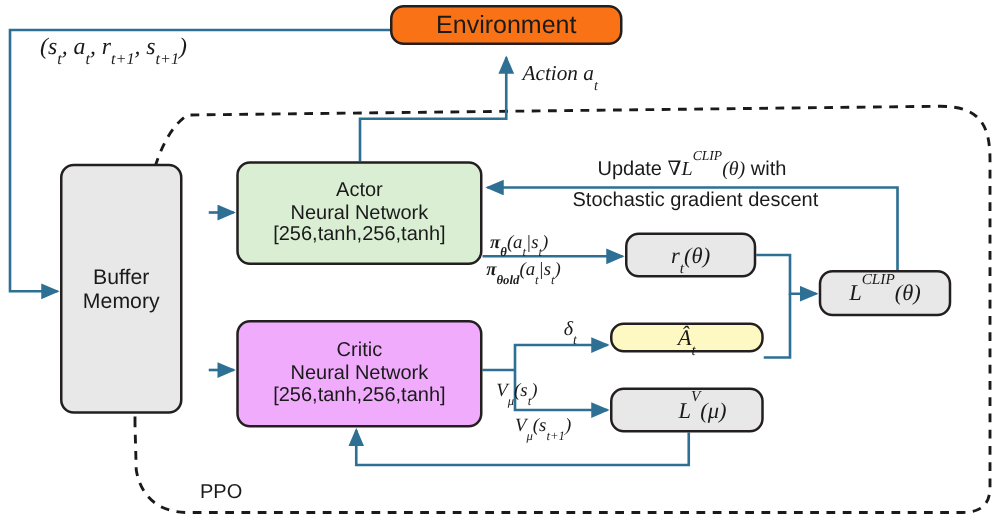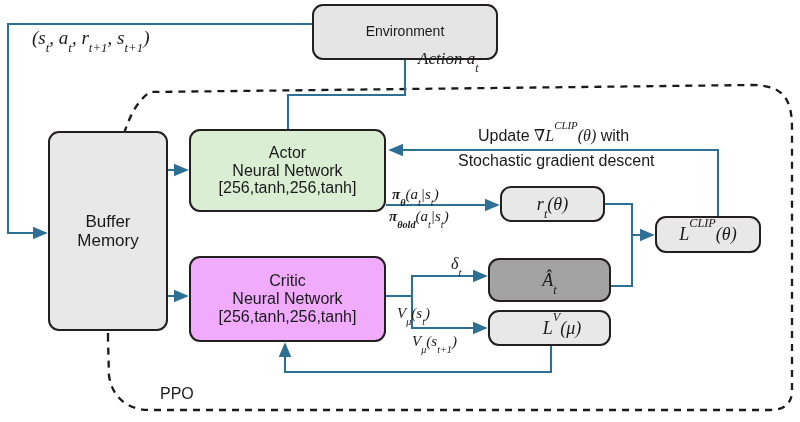--- a/index.html
+++ b/index.html
@@ -53,46 +53,46 @@
       <path d="M 412 296 L 412 276 L 486 276" marker-end="url(#ah)"></path>
 
       <path d="M 412 296 L 412 328 L 486 328" marker-end="url(#ah)"></path>
 
       <path d="M 718 216 L 718 150 L 390 150" marker-end="url(#ah)"></path>
 
       <path d="M 551 346 L 551 372 L 285 372 L 285 344" marker-end="url(#ah)"></path>
     </g>
   </svg>
 
-  <div class="box" style="left:312px;top:4px;width:186px;height:56px;background:#e5e5e5;font-size:14px;">
+  <div class="box" style="left:312px;top:4px;width:186px;height:32px;background:#f97316;font-size:20px;">
     <span class="ln">Environment</span>
   </div>
 
-  <div class="box" style="left:48px;top:131px;width:120px;height:200px;background:#e8e8e8;font-size:17px;">
+  <div class="box" style="left:48px;top:131px;width:98px;height:200px;background:#e8e8e8;font-size:17px;">
     <span class="ln">Buffer</span>
     <span class="ln">Memory</span>
   </div>
 
   <div class="box" style="left:189px;top:129px;width:197px;height:83px;background:#d9eed3;font-size:16px;">
     <span class="ln">Actor</span>
     <span class="ln">Neural Network</span>
     <span class="ln">[256,tanh,256,tanh]</span>
   </div>
 
   <div class="box" style="left:189px;top:256px;width:197px;height:86px;background:#f0abfc;font-size:16px;">
     <span class="ln">Critic</span>
     <span class="ln">Neural Network</span>
     <span class="ln">[256,tanh,256,tanh]</span>
   </div>
 
   <div class="box" style="left:500px;top:186px;width:105px;height:36px;background:#e8e8e8;">
     <span class="ln mth" style="font-size:18px;">r<sub>t</sub>(<span>θ</span>)</span>
   </div>
 
-  <div class="box" style="left:488px;top:258px;width:123px;height:44px;background:#a3a3a3;">
+  <div class="box" style="left:488px;top:258px;width:123px;height:24px;background:#fef9c3;">
     <span class="ln mth" style="font-size:18px;">Â<sub>t</sub></span>
   </div>
 
   <div class="box" style="left:488px;top:310px;width:123px;height:36px;background:#e8e8e8;padding-left:25px;">
     <span class="ln mth" style="font-size:18px;">L<sup>V</sup>(<span>μ</span>)</span>
   </div>
 
   <div class="box" style="left:655px;top:216px;width:106px;height:37px;background:#e8e8e8;">
     <span class="ln mth" style="font-size:18px;">L<sup>CLIP</sup>(<span>θ</span>)</span>
   </div>

